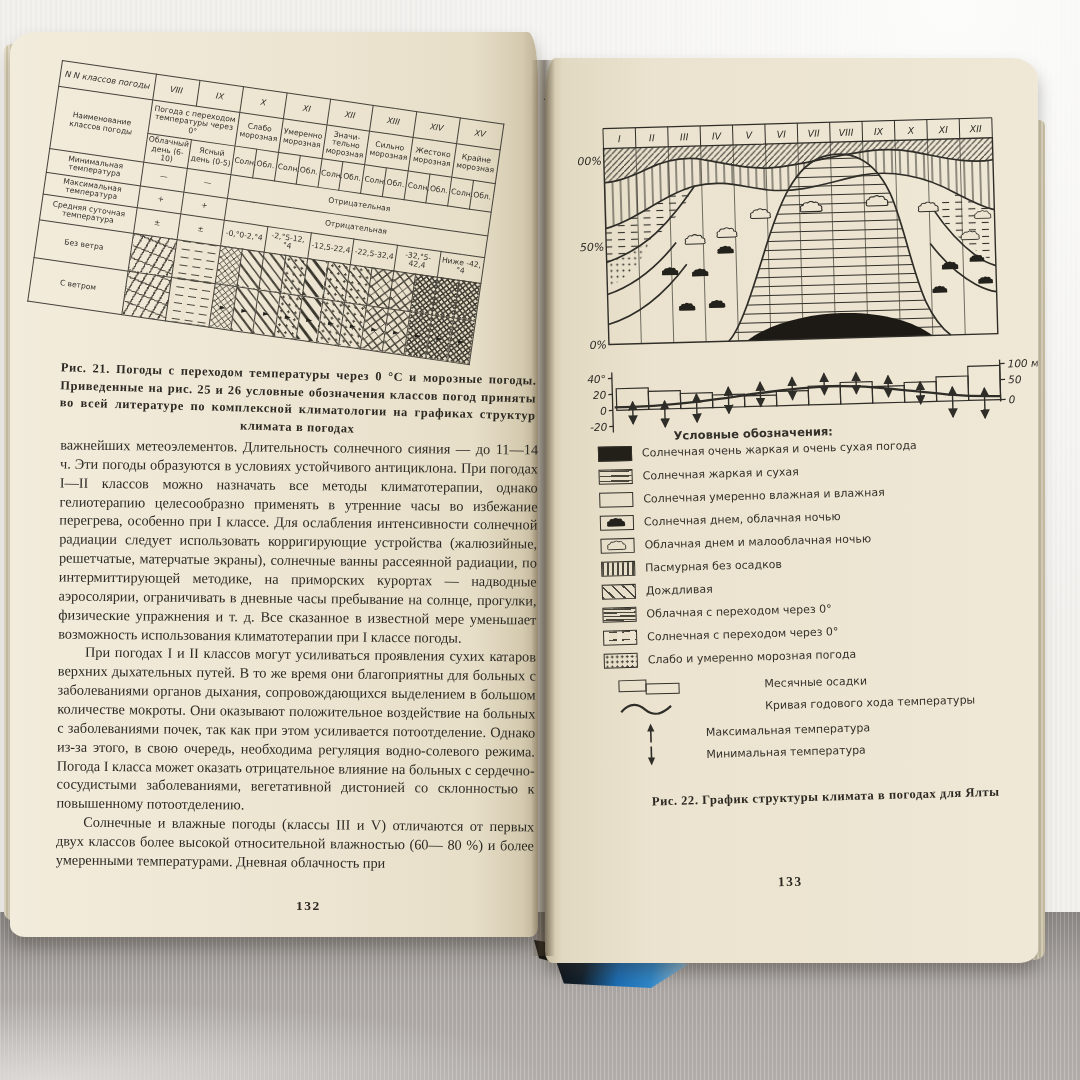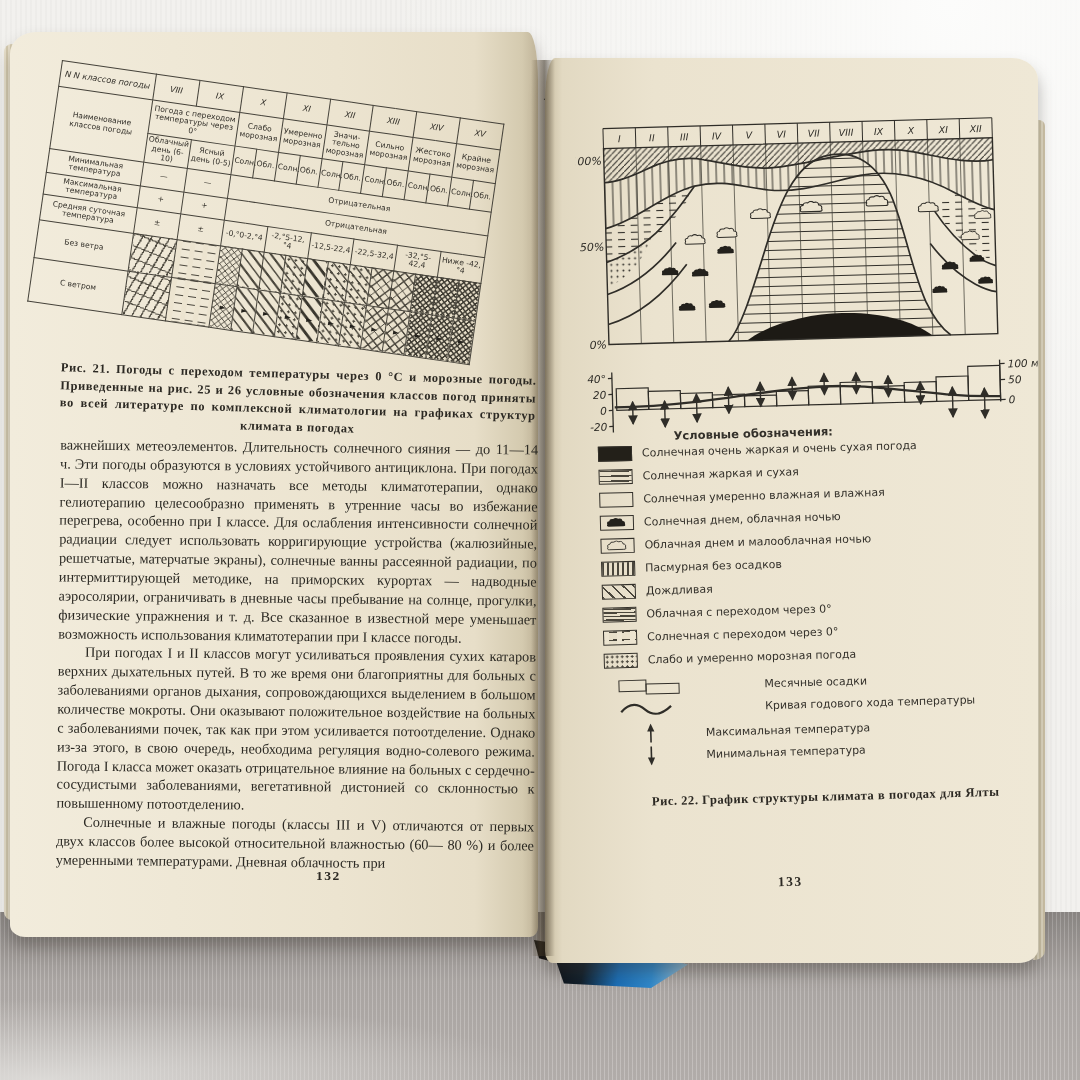--- a/index.html
+++ b/index.html
@@ -100,21 +100,21 @@
     font-weight:700;font-size:12.4px;line-height:1.42;letter-spacing:0.05em;
     text-align:justify;text-align-last:center;color:#2c2923;
   }
   .body-text{
     position:absolute;left:58px;top:438px;width:478px;transform:rotate(0.6deg);
     font-size:14.3px;line-height:1.32;text-align:justify;color:#2c2а24;color:#2c2a24;
   }
   .body-text p{margin:0;}
   .body-text p + p{text-indent:27px;}
   .pageno{position:absolute;font-weight:700;font-size:13.5px;letter-spacing:1.5px;color:#2c2923;}
-  #pn132{left:296px;top:868px;margin-left:20px;}
+  #pn132{left:296px;top:898px;}
   #pn133{left:778px;top:874px;transform:rotate(-1.6deg);}
   
   .rp{position:absolute;left:552px;top:96px;width:478px;height:820px;transform:rotate(-1.6deg);transform-origin:0 0;}
   .rp svg text{font-family:"DejaVu Sans",sans-serif;fill:#2f2d28;}
   .lg-title{position:absolute;left:112px;top:336px;font-family:"DejaVu Sans",sans-serif;
     font-size:11.5px;font-weight:700;color:#33302a;}
   .lg{position:absolute;left:36px;display:flex;align-items:center;gap:10px;
     font-family:"DejaVu Sans",sans-serif;font-size:11px;color:#33302a;}
   .sw{width:34px;height:15px;border:1.3px solid #33302a;flex:none;box-sizing:border-box;}
   .sw-black{background:#232019;}

